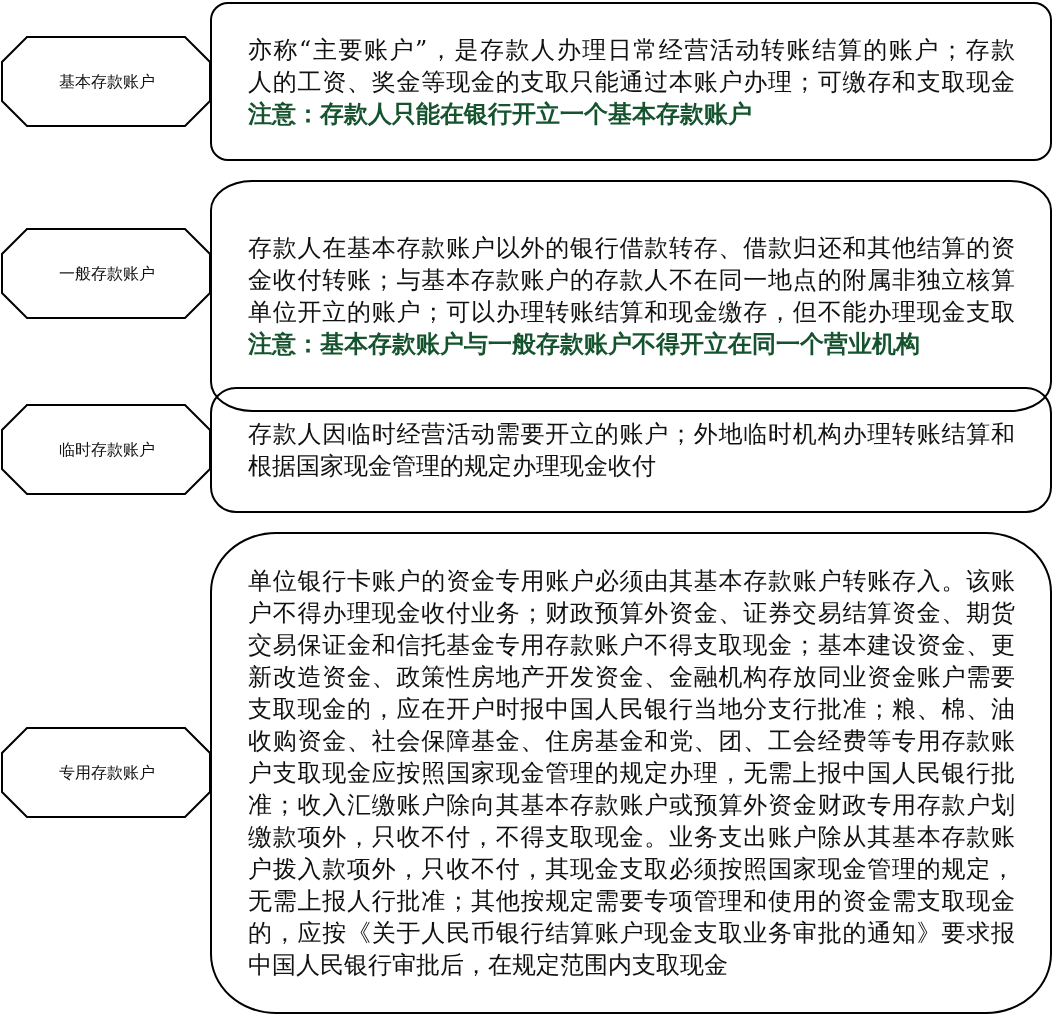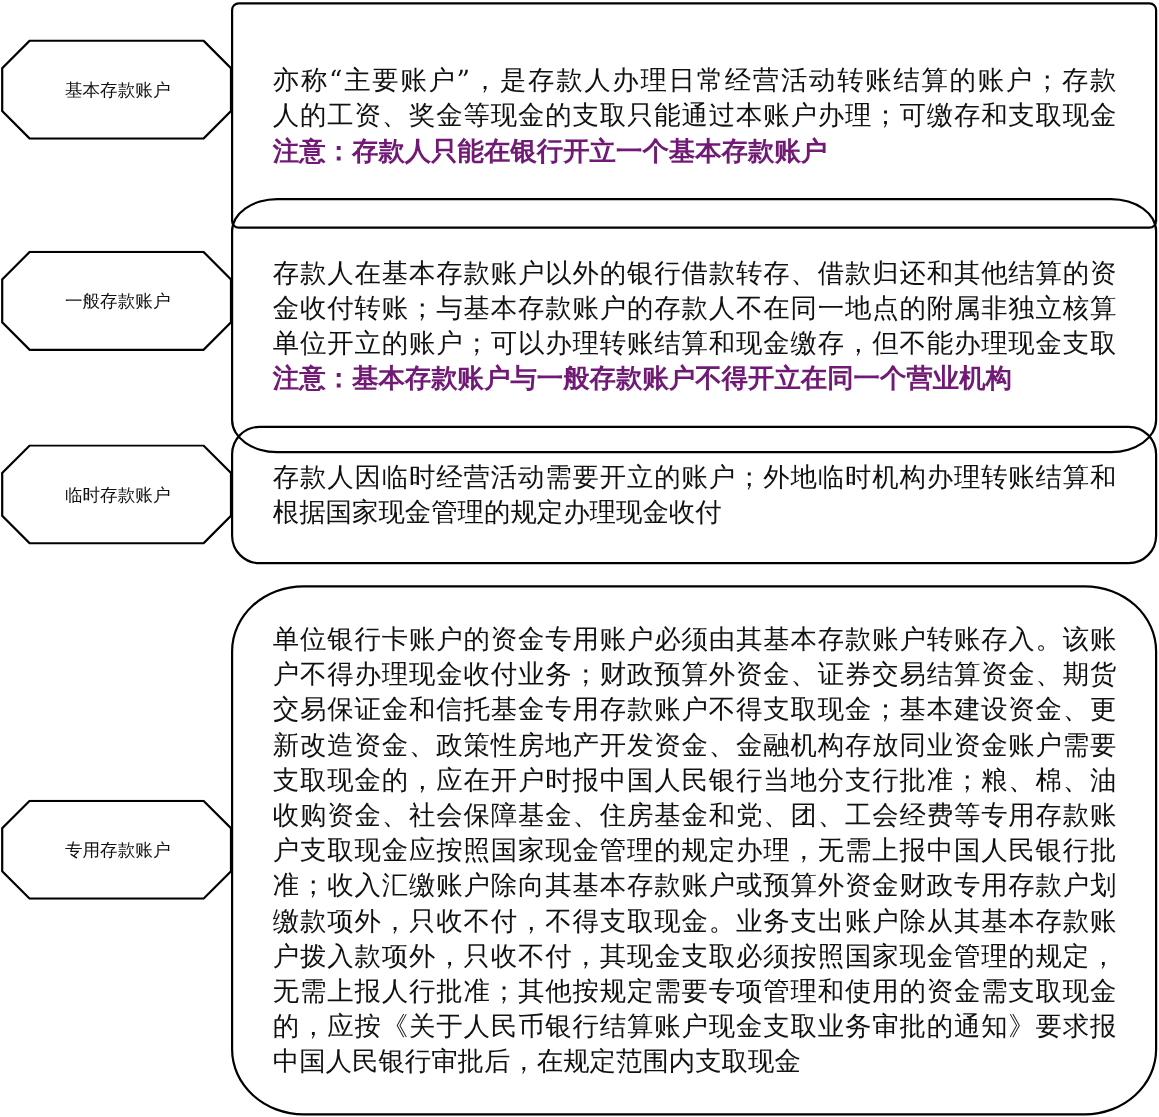--- a/index.html
+++ b/index.html
@@ -74,30 +74,30 @@
       text-align-last: justify;
       text-justify: inter-character;
     }
     .text-block .line:last-child {
       text-align: left;
       text-align-last: left;
     }
     .line.note {
       font-family: "DejaVu Sans", "Liberation Sans", sans-serif;
       font-weight: bold;
-      color: #701a75;
+      color: #14532d;
     }
 
     
     .hex-1 { top: 36px; }
     .hex-2 { top: 228px; }
     .hex-3 { top: 404px; text-decoration: underline; }
     .hex-4 { top: 727px; }
 
-    .box-1 { top: 2px;   height: 206px; border-radius: 7px; }
+    .box-1 { top: 2px;   height: 159px; border-radius: 18px; }
     .box-2 { top: 180px; height: 232px; border-radius: 42px / 30px; }
     .box-3 { top: 387px; height: 126px; border-radius: 26px; }
     .box-4 { top: 532px; height: 482px; border-radius: 66px / 60px; }
   </style>
 </head>
 <body>
 
 <div class="row">
   <div class="hex hex-1">
     <svg viewBox="0 0 212 91" preserveAspectRatio="none">

